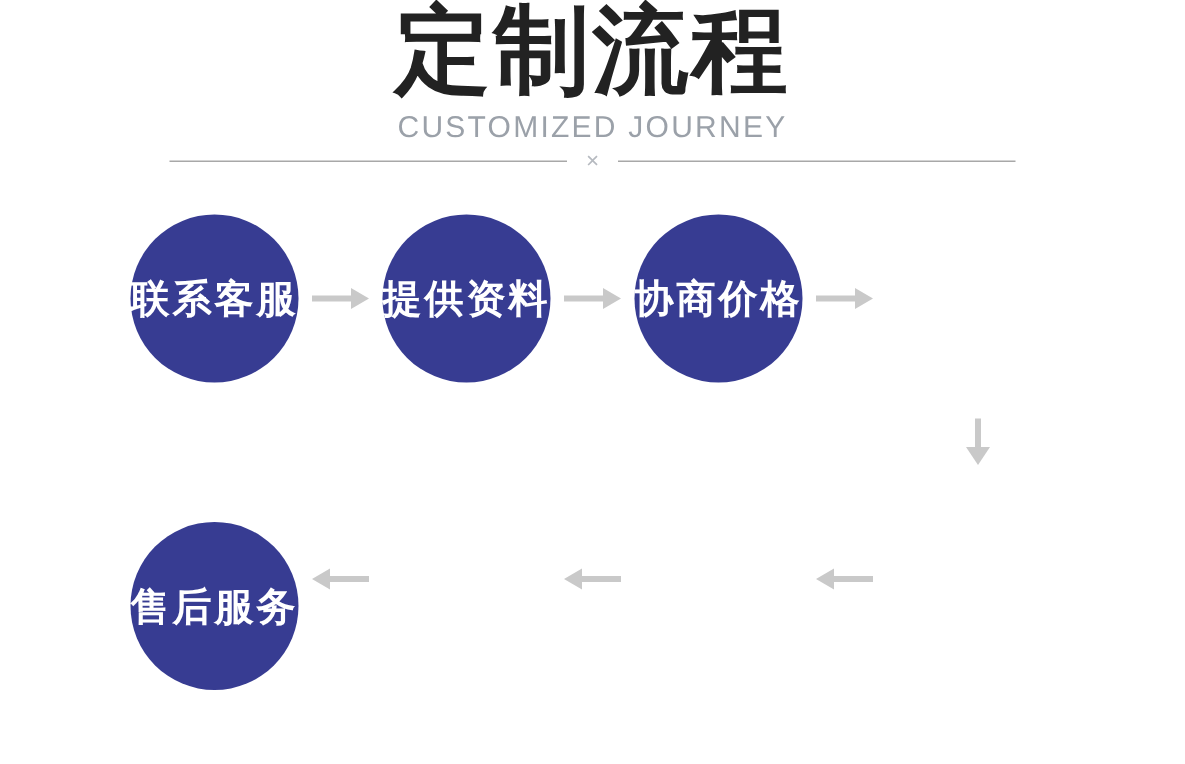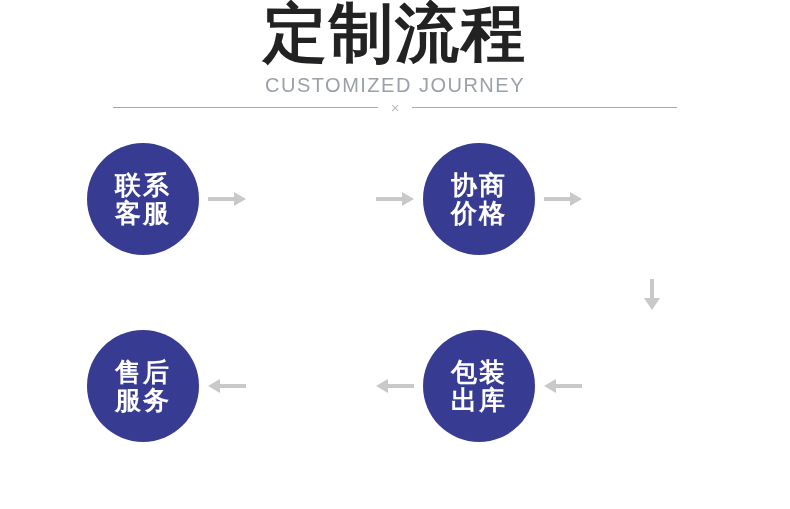--- a/index.html
+++ b/index.html
@@ -56,32 +56,32 @@
   }
 
   
   .circle {
     position: absolute;
     width: 112px;
     height: 112px;
     border-radius: 50%;
     background: #373c92;
     display: flex;
-    flex-direction: column;
+    flex-direction: row;
     align-items: center;
     justify-content: center;
     color: #ffffff;
     font-size: 26px;
     line-height: 28px;
     font-weight: bold;
     letter-spacing: 2px;
     text-align: center;
   }
   .row1 { top: 143px; }
-  .row2 { top: 330px; }
+  .row2 { top: 348px; }
   .col1 { left: 87px; }
   .col2 { left: 255px; }
   .col3 { left: 423px; text-align: center; }
   .col4 { left: 591px; }
 
   
   .h-arrow { position: absolute; width: 38px; height: 16px; }
   .h-arrow .stem { position: absolute; top: 6px; width: 27px; height: 4px; background: #c9c9c9; }
   .arrow-right .stem { left: 0; }
   .arrow-right .head {
@@ -124,20 +124,24 @@
   <div class="divider">
     <span class="line"></span>
     <span class="x-mark">×</span>
     <span class="line"></span>
   </div>
 
   <div class="circle row1 col1">
     <span>联系</span>
     <span>客服</span>
   </div>
+  <div class="circle row1 col2">
+    <span>提供</span>
+    <span>资料</span>
+  </div>
   <div class="circle row1 col3">
     <span>协商</span>
     <span>价格</span>
   </div>
 
   <div class="h-arrow arrow-right row1 ha1">
     <span class="stem"></span>
       <span class="head"></span>
   </div>
   <div class="h-arrow arrow-right row1 ha2">
@@ -147,24 +151,20 @@
   <div class="h-arrow arrow-right row1 ha3">
     <span class="stem"></span>
       <span class="head"></span>
   </div>
 
   <div class="v-arrow">
     <span class="stem"></span>
       <span class="head"></span>
   </div>
 
-  <div class="circle row2 col3">
-    <span>包装</span>
-    <span>出库</span>
-  </div>
   <div class="circle row2 col1">
     <span>售后</span>
     <span>服务</span>
   </div>
 
   <div class="h-arrow arrow-left row2 ha1">
     <span class="stem"></span>
       <span class="head"></span>
   </div>
   <div class="h-arrow arrow-left row2 ha2">

